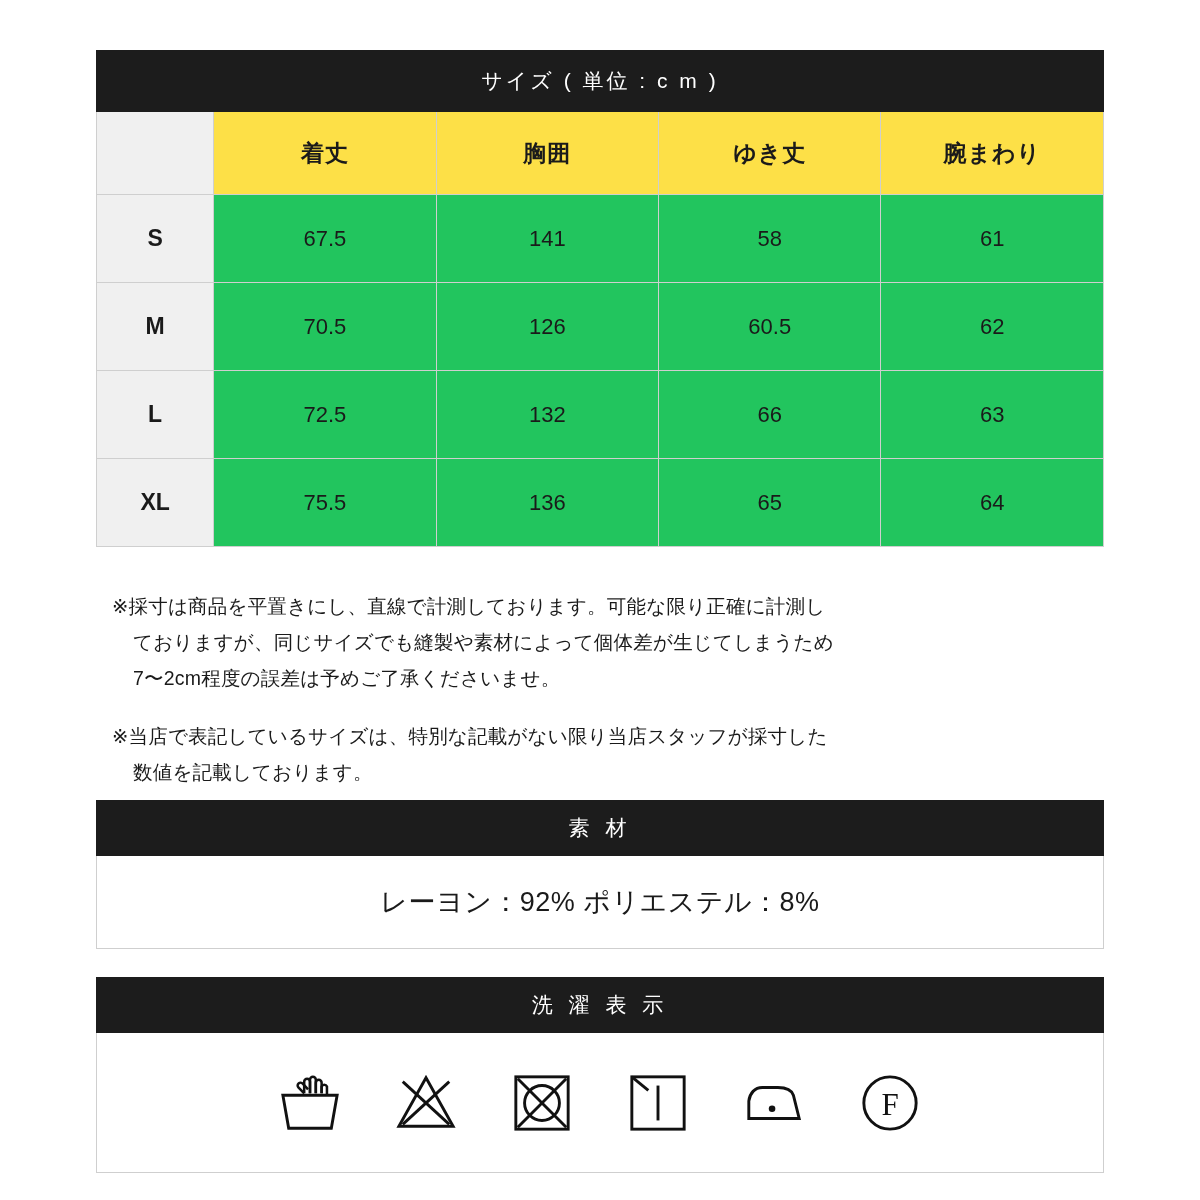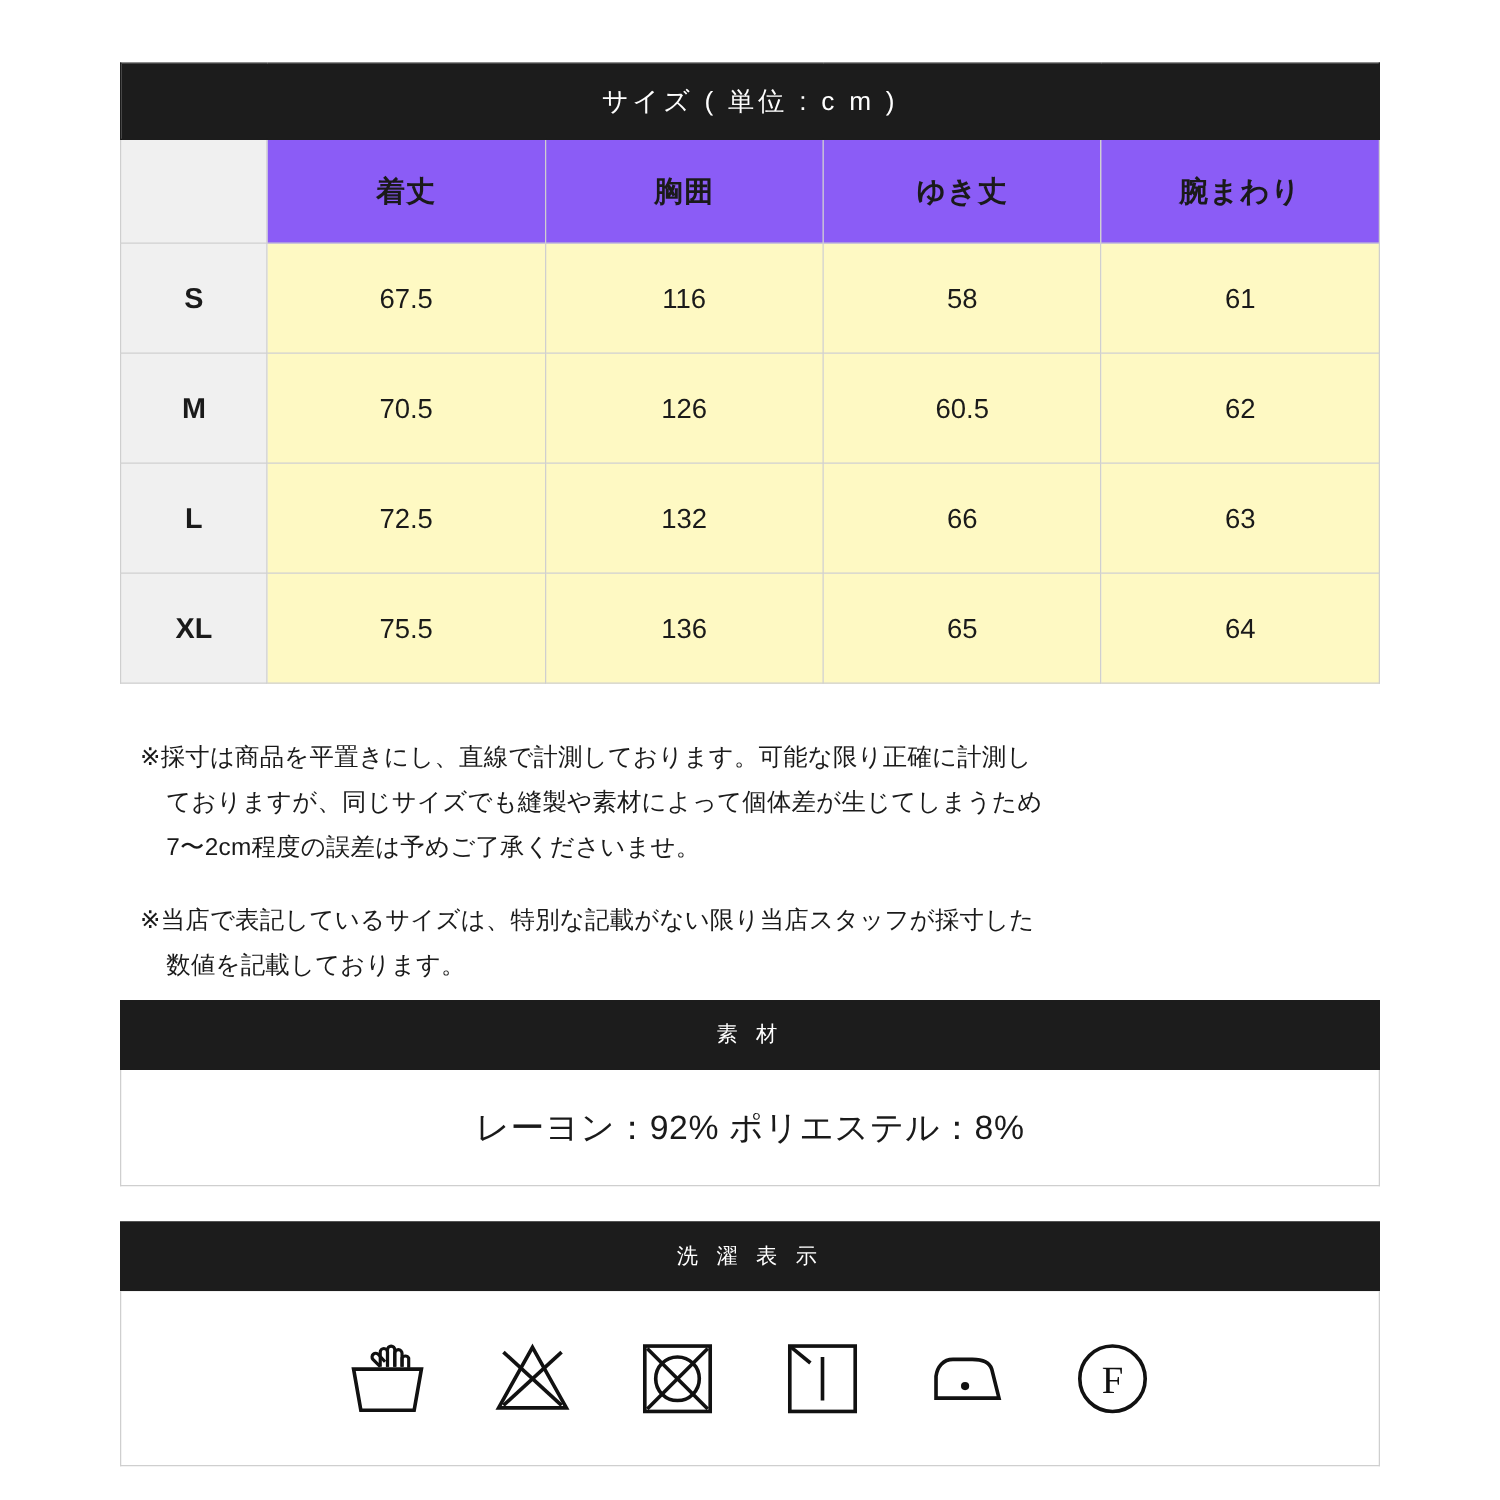--- a/index.html
+++ b/index.html
@@ -42,34 +42,34 @@
   .title-cell {
     background: #1c1c1c;
     color: #ffffff;
     height: 56px;
     font-size: 21px;
     letter-spacing: 3px;
     font-weight: 400;
     border: 1px solid #1c1c1c !important;
   }
   .head-row td {
-    background: #8b5cf6;
+    background: #fde047;
     height: 78px;
     font-size: 23px;
     font-weight: bold;
     letter-spacing: 1px;
     color: #1a1a1a;
   }
   .head-row td.corner {
     background: #f0f0f0;
   }
   .data-row td {
     height: 83px;
     font-size: 22px;
-    background: #fef9c3;
+    background: #22c55e;
     color: #1a1a1a;
   }
   .data-row td.size-label {
     background: #f0f0f0;
     font-weight: bold;
     font-size: 23px;
   }
   .col-size { width: 117px; }
   .col-data { width: 222px; }
 
@@ -98,21 +98,21 @@
     left: 96px;
     width: 1008px;
     box-sizing: border-box;
   }
   .panel-header {
     background: #1c1c1c;
     color: #ffffff;
     height: 56px;
     line-height: 56px;
     text-align: center;
-    font-size: 17px;
+    font-size: 21px;
     letter-spacing: 5px;
   }
   .panel-body {
     border: 1px solid #cfcfcf;
     border-top: none;
     background: #ffffff;
     text-align: center;
     box-sizing: border-box;
   }
   #material-panel { top: 800px; }
@@ -158,21 +158,21 @@
           <td class="corner"></td>
           <td>着丈</td>
           <td>胸囲</td>
           <td>ゆき丈</td>
           <td>腕まわり</td>
         </tr>
 
         <tr class="data-row">
           <td class="size-label">S</td>
           <td>67.5</td>
-          <td>116</td>
+          <td>141</td>
           <td>58</td>
           <td>61</td>
         </tr>
         <tr class="data-row">
           <td class="size-label">M</td>
           <td>70.5</td>
           <td>126</td>
           <td>60.5</td>
           <td>62</td>
         </tr>

